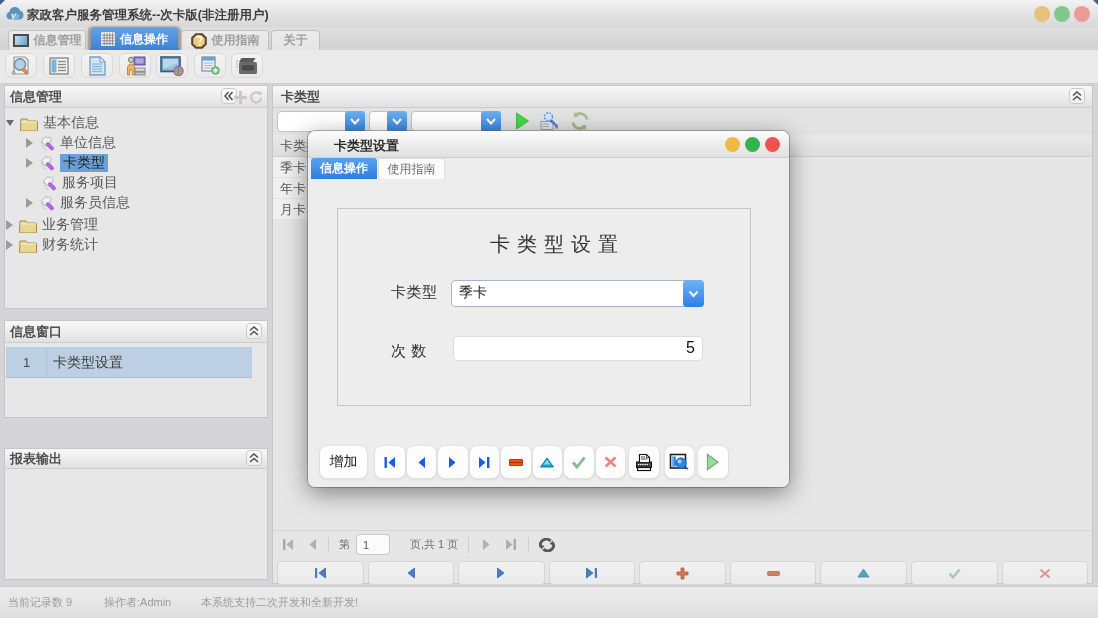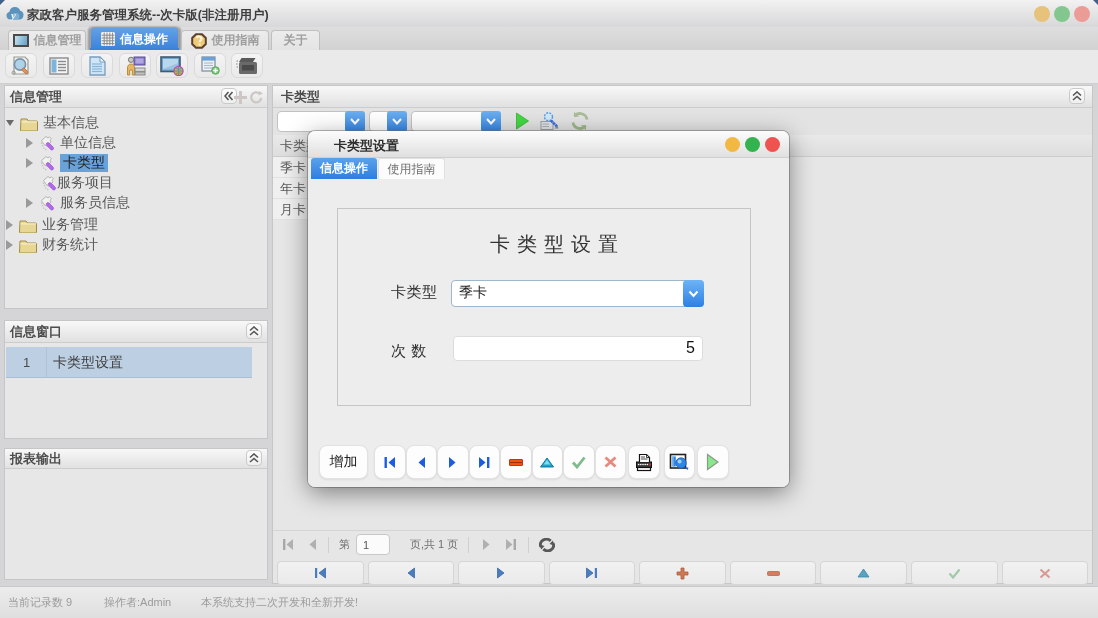--- a/index.html
+++ b/index.html
@@ -294,21 +294,21 @@
             <path d="M2.5 5.5 L7 1.5 L9 3 L10.5 1.8 L12.5 3.8 L11 5.2 L12 7 L7.5 11 L5 9.5 Z"></path>
           </g>
           <g fill="#c4c4c4">
             <rect x="1.8" y="7.5" width="1.4" height="1.4"></rect>
             <rect x="2.8" y="10" width="1.4" height="1.4"></rect>
             <rect x="4" y="12.4" width="1.4" height="1.4"></rect>
             <rect x="6" y="13.8" width="1.4" height="1.4"></rect>
           </g>
           <rect x="9.2" y="6.8" width="3.4" height="9" rx="1.7" transform="rotate(-45 10.9 11.3)" fill="#b06ae8" stroke="#9a4ad8" stroke-width="0.6"></rect>
         </svg>
-        <span style="">服务项目</span>
+        <span style="margin-left:5px">服务项目</span>
       </div>
   <div class="trow" style="top:107px;">
         <span style="margin-left:21px" class="tri-r"></span>
         <svg width="16" height="16" viewBox="0 0 16 16" style="margin-left:6px">
           <g fill="#f2f2f2" stroke="#b4b4b4" stroke-width="1">
             <path d="M2.5 5.5 L7 1.5 L9 3 L10.5 1.8 L12.5 3.8 L11 5.2 L12 7 L7.5 11 L5 9.5 Z"></path>
           </g>
           <g fill="#c4c4c4">
             <rect x="1.8" y="7.5" width="1.4" height="1.4"></rect>
             <rect x="2.8" y="10" width="1.4" height="1.4"></rect>
@@ -330,21 +330,21 @@
   <div class="trow" style="top:149px;text-align:right;">
         <span style="margin-left:1px" class="tri-r"></span>
         <svg style="margin-left:6px" width="18" height="15" viewBox="0 0 18 15">
           <path d="M1 3 h6 l1.5 2 h8 a1 1 0 0 1 1 1 v8 a1 1 0 0 1 -1 1 h-15 a1 1 0 0 1 -1 -1 Z" fill="#e8d694" stroke="#a08c46" stroke-width="1"></path>
           <path d="M1.5 6.5 h15.5 v-1.2 h-15.5 Z" fill="#f6eecb"></path>
         </svg>
         <span style="margin-left:5px">财务统计</span>
       </div>
 </div>
 
-<div class="panel" style="left:4px;top:320px;width:264px;height:119px;">
+<div class="panel" style="left:4px;top:320px;width:264px;height:98px;">
   <div class="phead">信息窗口
     <div class="ptool" style="right:5px;top:2px;">
           <svg width="10" height="10" viewBox="0 0 10 10">
             <path d="M1 4.5 L5 1 L9 4.5 M1 9 L5 5.5 L9 9" fill="none" stroke="#555" stroke-width="1.6"></path>
           </svg>
         </div>
   </div>
   <div class="abs" style="left:1px;top:26px;width:246px;height:31px;background:#bdcfe2;border-bottom:1px solid #aabdd2;">
     <span class="abs" style="left:17px;top:8px;font-size:13px;color:#4a4a4a;">1</span>
     <span class="abs" style="left:40px;top:0;width:1px;height:31px;background:#b0c3d6;"></span>

